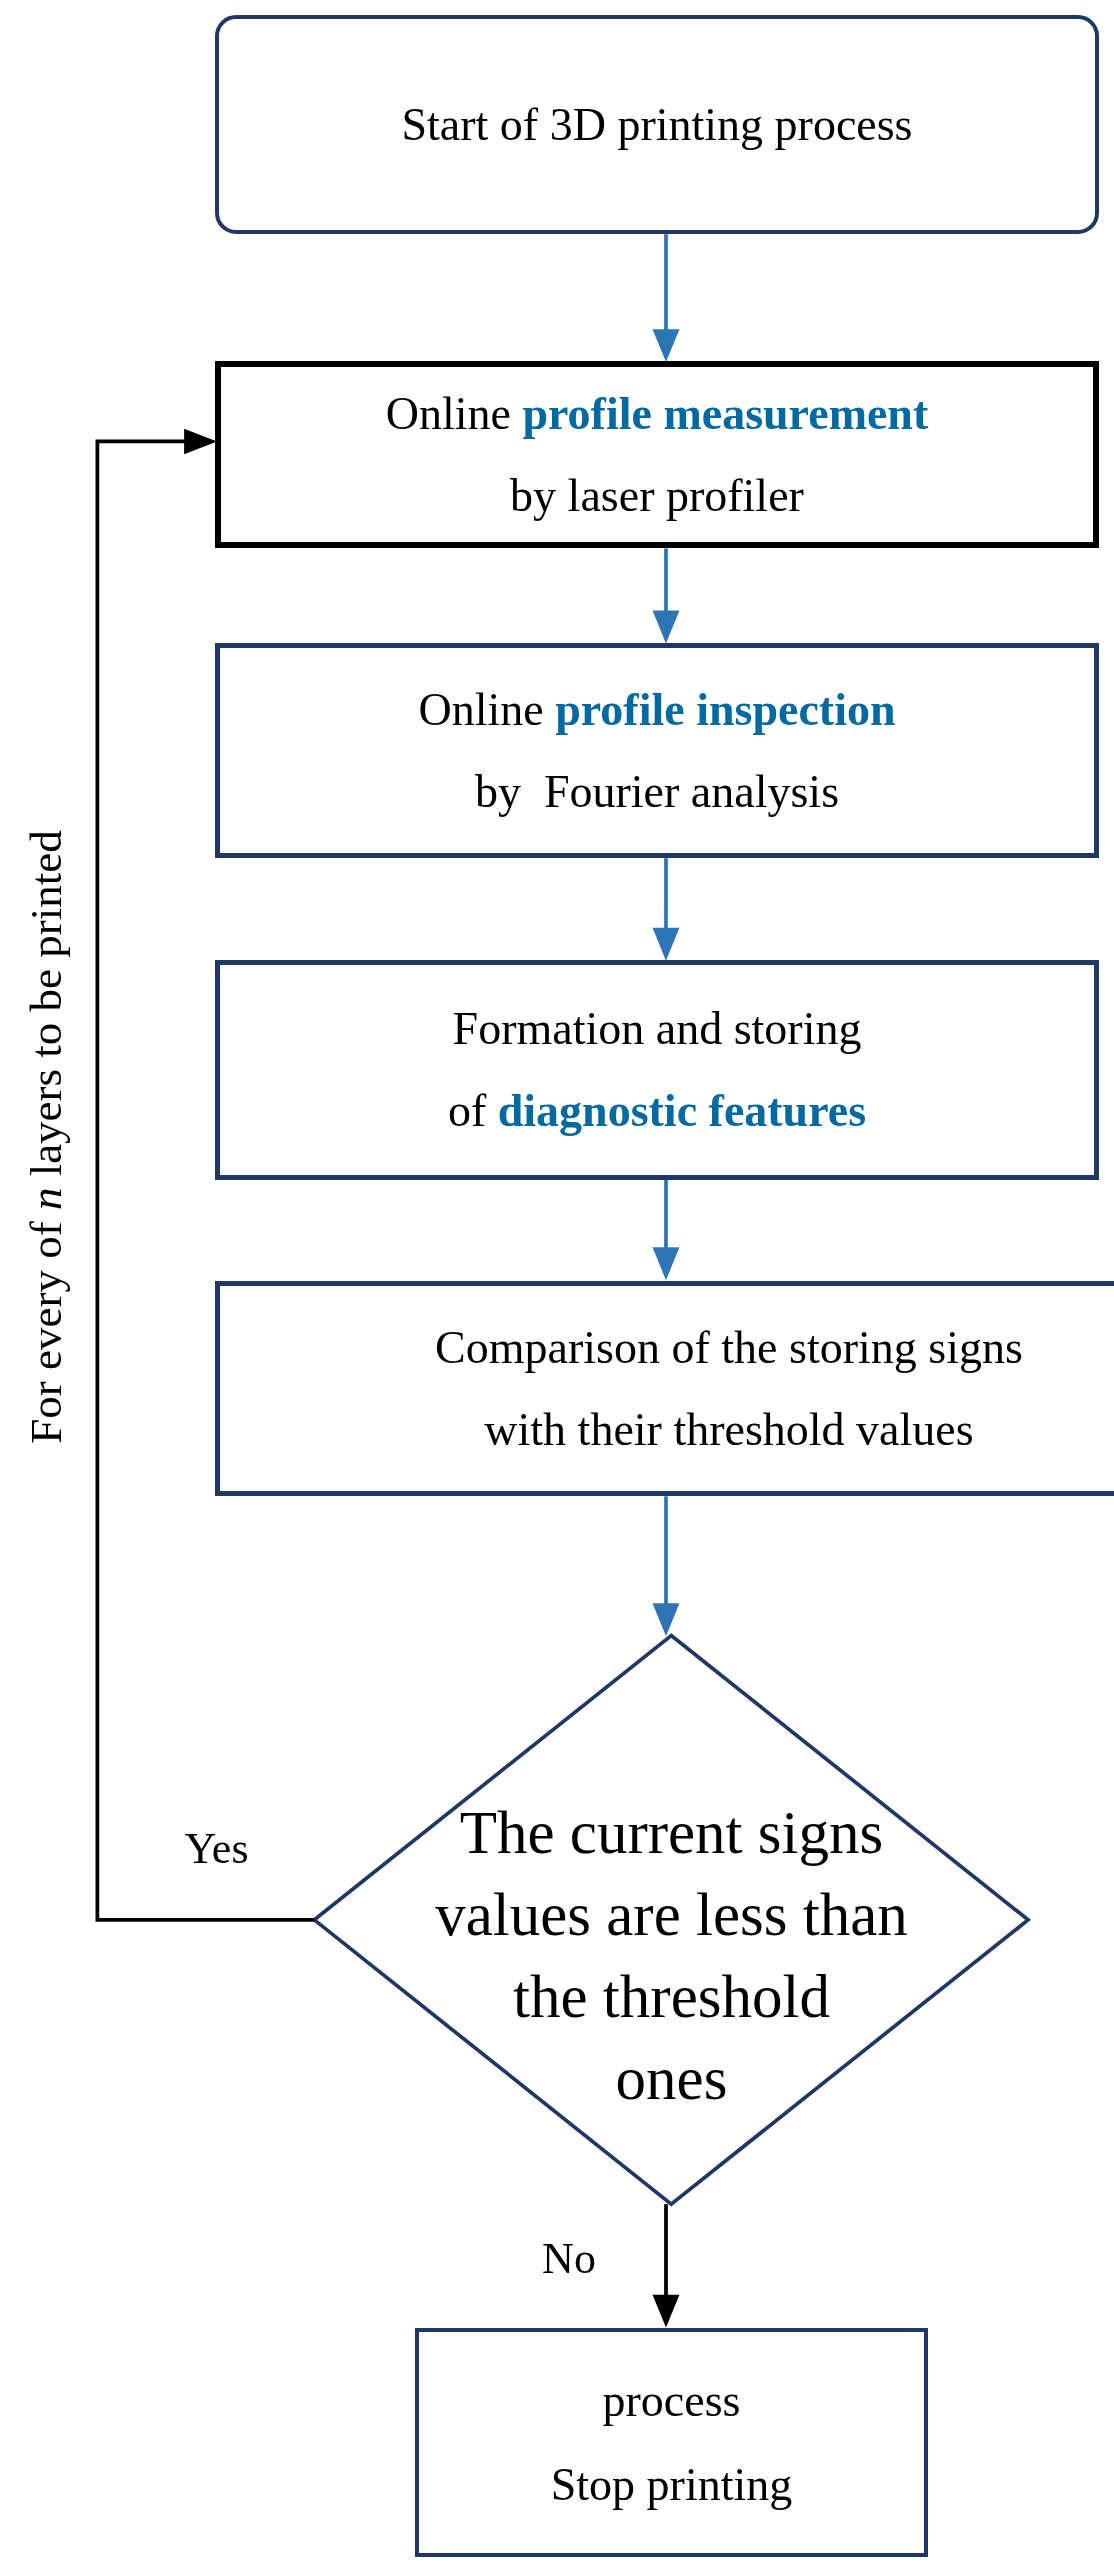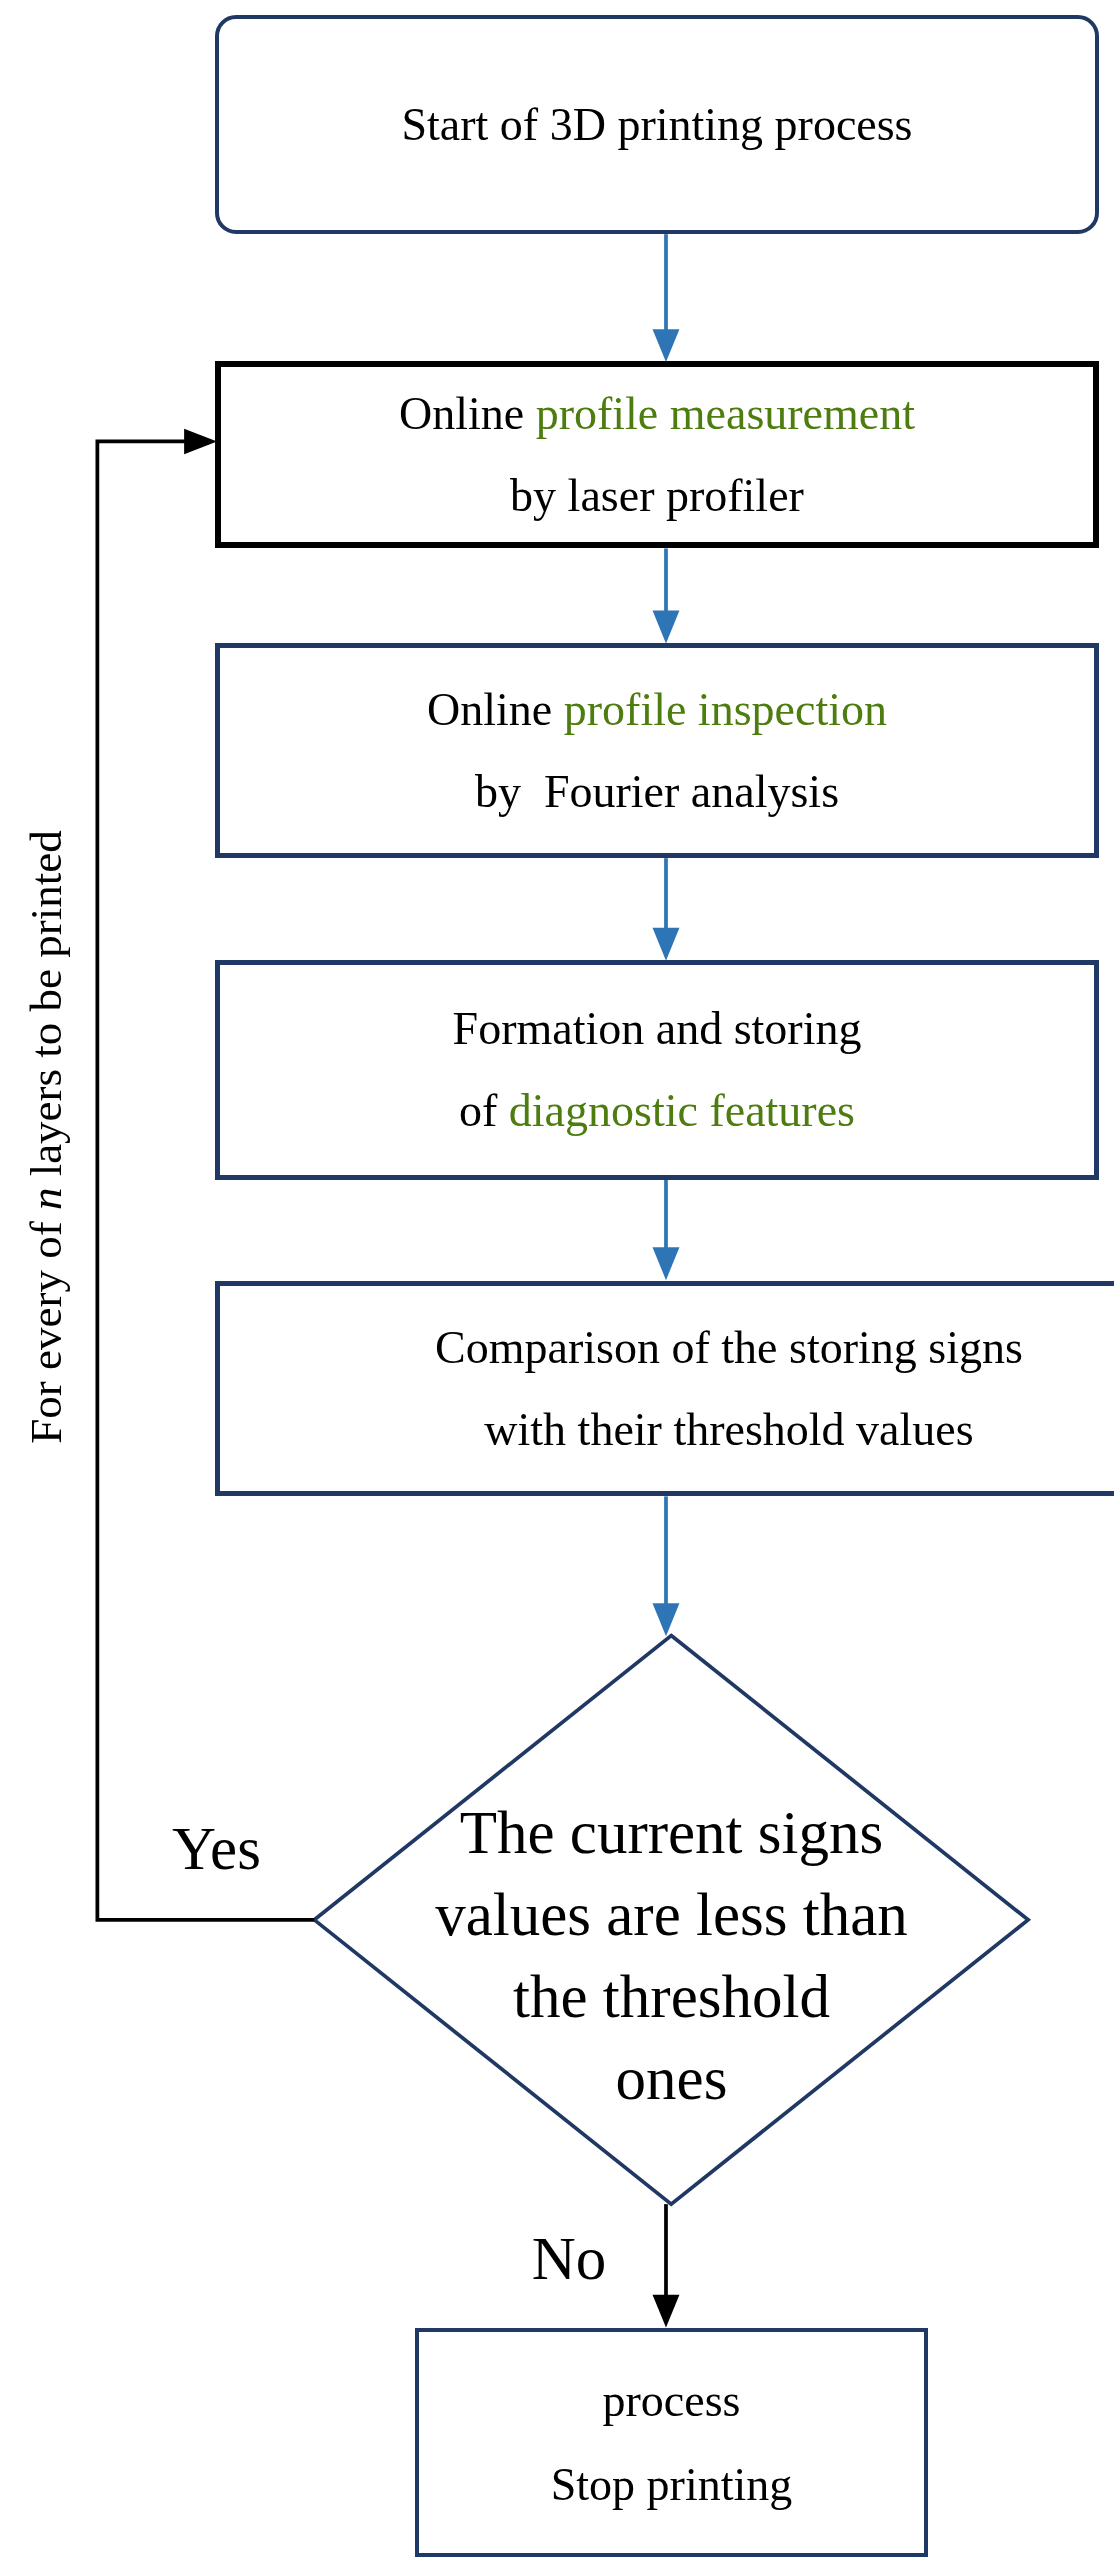--- a/index.html
+++ b/index.html
@@ -26,21 +26,21 @@
     flex-direction: column;
     justify-content: center;
     align-items: center;
     background: #ffffff;
     box-sizing: border-box;
     text-align: center;
     font-size: 46px;
     line-height: 1.78;
   }
   .nline { white-space: pre; display: block; }
-  .hl { color: #4d7c0f; font-weight: normal; }
+  .hl { color: #0369a1; font-weight: bold; }
 
   .node-start {
     left: 215px; top: 15px; width: 884px; height: 219px;
     border: 4.5px solid #1f3864; border-radius: 21px;
   }
   .node-measurement {
     left: 215px; top: 361px; width: 884px; height: 187px;
     border: 6.7px solid #000000;
   }
   .node-inspection {
@@ -65,21 +65,21 @@
     position: absolute;
     left: 372px; top: 1792px; width: 599px;
     text-align: center;
     font-size: 61px;
     line-height: 82px;
   }
 
   .flow-label {
     position: absolute;
     text-align: center;
-    font-size: 61px;
+    font-size: 44px;
     line-height: 52px;
   }
   .label-yes { left: 153px; top: 1823px; width: 127px; }
   .label-no  { left: 513px; top: 2233px; width: 112px; }
 
   .side-label {
     position: absolute;
     left: -343px; top: 1114px;
     width: 778px; height: 46px;
     transform: rotate(-90deg);

